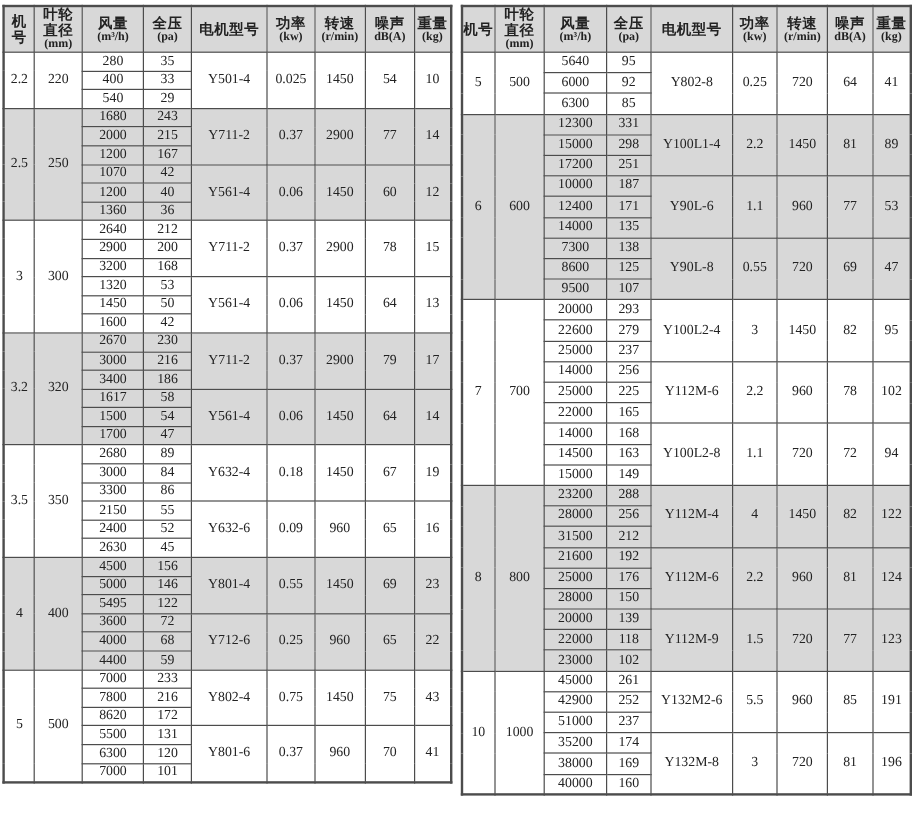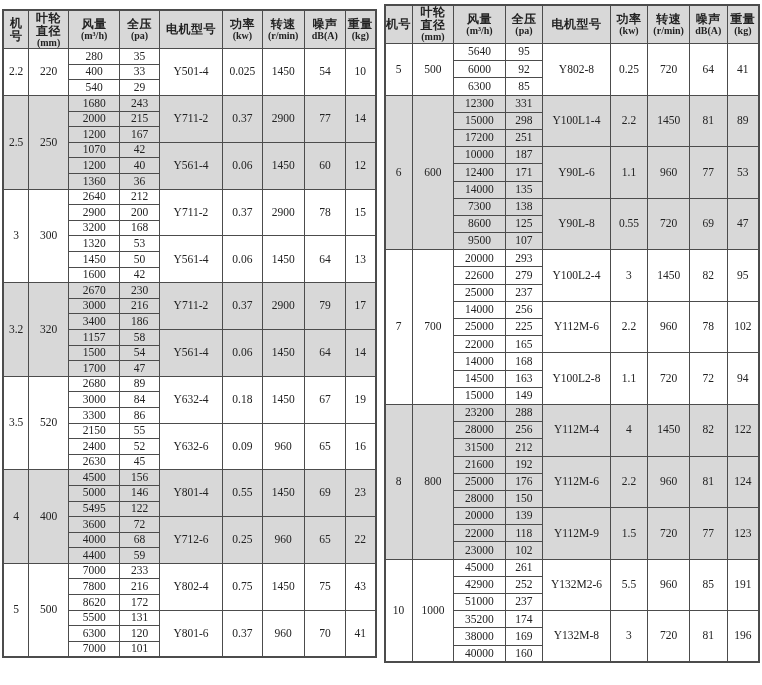--- a/index.html
+++ b/index.html
@@ -1,17 +1,17 @@
 <!DOCTYPE html>
 <html><head>
 <meta charset="utf-8">
 <style>
   html,body{margin:0;padding:0;background:#ffffff;}
   body{width:762px;height:685px;overflow:hidden;}
-  .wrap{display:flex;gap:7px;padding:4px 2px 0 2px;align-items:center;}
+  .wrap{display:flex;gap:7px;padding:4px 2px 0 2px;align-items:flex-start;}
   table{border-collapse:collapse;table-layout:fixed;
         font-family:"Liberation Serif","DejaVu Serif",serif;
         color:#222222;border:2px solid #4c4c4c;background:#ffffff;}
   td,th{border:1px solid #4c4c4c;text-align:center;vertical-align:middle;
         padding:0;overflow:hidden;}
   thead th{background:#d8d8d8;font-weight:bold;height:37px;}
   .hline{font-size:12px;line-height:1.08;letter-spacing:0.5px;
          font-family:"Liberation Serif","DejaVu Serif",serif;}
   .hsub{font-size:10px;line-height:1.05;letter-spacing:0;font-weight:bold;}
   tbody td{font-size:11.5px;line-height:1;}
@@ -180,39 +180,39 @@
         </tr>
         <tr class="shaded">
           <td>3000</td>
           <td>216</td>
         </tr>
         <tr class="shaded">
           <td>3400</td>
           <td>186</td>
         </tr>
         <tr class="shaded">
-          <td>1157</td>
+          <td>1617</td>
           <td>58</td>
           <td rowspan="3">Y561-4</td>
           <td rowspan="3">0.06</td>
           <td rowspan="3">1450</td>
           <td rowspan="3">64</td>
           <td rowspan="3">14</td>
         </tr>
         <tr class="shaded">
           <td>1500</td>
           <td>54</td>
         </tr>
         <tr class="shaded">
           <td>1700</td>
           <td>47</td>
         </tr>
         <tr>
           <td rowspan="6">3.5</td>
-          <td rowspan="6">520</td>
+          <td rowspan="6">350</td>
           <td>2680</td>
           <td>89</td>
           <td rowspan="3">Y632-4</td>
           <td rowspan="3">0.18</td>
           <td rowspan="3">1450</td>
           <td rowspan="3">67</td>
           <td rowspan="3">19</td>
         </tr>
         <tr>
           <td>3000</td>

